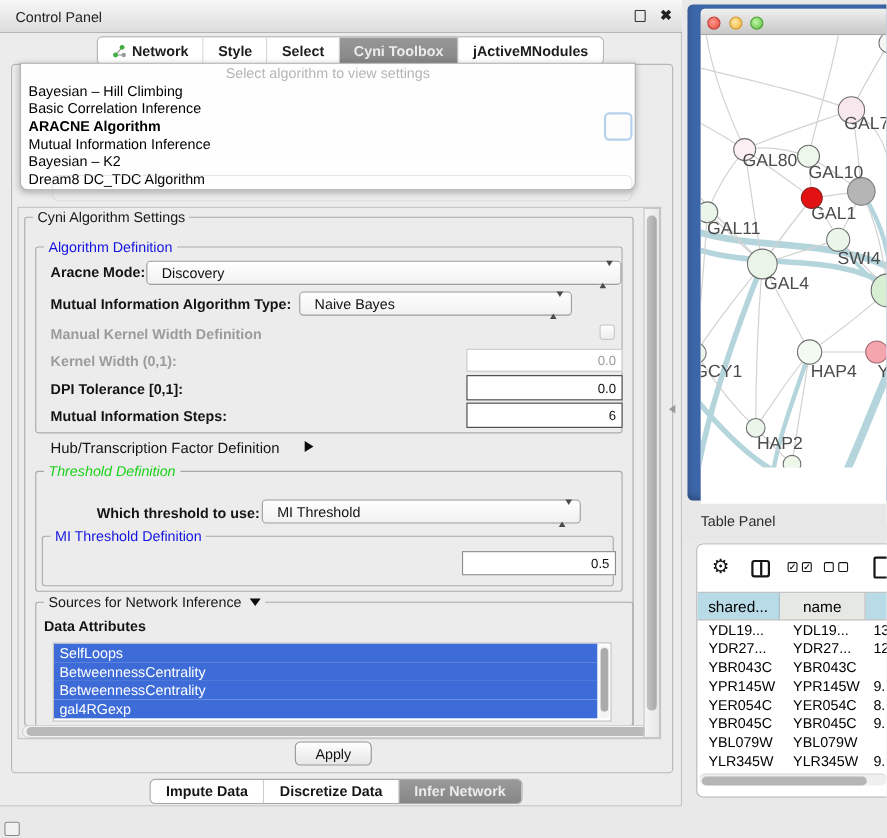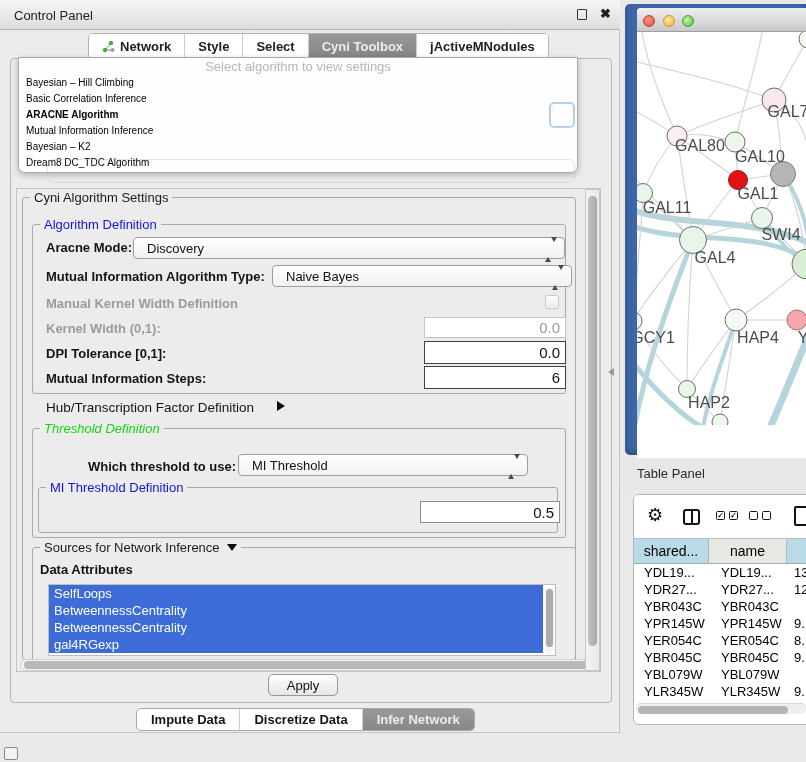--- a/index.html
+++ b/index.html
@@ -55,21 +55,21 @@
 
   .combo { position:absolute; background:linear-gradient(#ffffff,#f1f1f1);
         border:1px solid #9e9e9e; border-radius:4px; height:22px; display:flex;
         align-items:center; padding-left:13px; font-size:13px; color:#111; }
   .combo .arrows { position:absolute; right:7px; top:4px; }
   .tri-u { width:0; height:0; border-left:3.5px solid transparent; border-right:3.5px solid transparent;
         border-bottom:5px solid #4a4a4a; margin-bottom:3px; }
   .tri-d { width:0; height:0; border-left:3.5px solid transparent; border-right:3.5px solid transparent;
         border-top:5px solid #4a4a4a; }
 
-  .tfield { position:absolute; background:#fff; font-size:15px; color:#111;
+  .tfield { position:absolute; background:#fff; font-size:12px; color:#111;
         display:flex; align-items:center; justify-content:flex-end; padding:0 5px; }
   .tfield.dark { border:1.5px solid #3f3f3f; }
   .tfield.mid  { border:1px solid #8d8d8d; }
   .tfield.dis  { border:1px solid #c4c4c4; color:#9c9c9c; }
 
   .chk { position:absolute; width:14px; height:14px; border:1px solid #c8c8c8;
         border-radius:3px; background:linear-gradient(#fefefe,#ededed); }
 
   .tri-right { position:absolute; width:0; height:0; border-top:5.5px solid transparent;
         border-bottom:5.5px solid transparent; border-left:8px solid #0d0d0d; }
@@ -93,21 +93,21 @@
   .btab { display:flex; align-items:center; padding:0 14px; font-size:13px; font-weight:bold;
         color:#161616; border-right:1px solid #cfcfcf; }
   .btab:last-child { border-right:none; }
   .btab.sel { background:linear-gradient(#9a9a9a,#878787); color:#ececec; }
 
   
   .dropdown { position:absolute; left:18px; top:57px; width:560px; height:116px;
         background:rgba(255,255,255,0.95); border:1px solid #ababab; border-radius:0 0 7px 7px;
         box-shadow:0 2px 6px rgba(0,0,0,0.25); z-index:50; }
   .dd-hint { height:17px; line-height:17px; text-align:center; font-size:13px; color:#b6b6b6; }
-  .dd-item { height:16px; line-height:16px; padding-left:7px; font-size:10px; color:#000; }
+  .dd-item { height:16px; line-height:16px; padding-left:7px; font-size:13px; color:#000; }
   .dd-item.bold { font-weight:bold; }
   .ghost-combo { position:absolute; right:2px; top:44px; width:26px; height:26px;
         border:2px solid #7aaede; border-radius:5px; opacity:0.55; background:rgba(250,250,250,0.4); }
   .ghost-box { position:absolute; left:28px; top:101px; width:528px; height:24px;
         border:1px solid #bbb; border-radius:6px; opacity:0.35; }
 
   .splitter-arrow { position:absolute; left:608px; top:368px; width:0; height:0;
         border-top:4px solid transparent; border-bottom:4px solid transparent;
         border-right:6px solid #8a8a8a; opacity:.8; }
   .mini-icon { position:absolute; left:4px; top:747px; width:14px; height:13px;
@@ -205,21 +205,21 @@
     <div class="grp" style="left:32px; top:224px; width:534px; height:170px;"></div>
     <div class="grp-label blue" style="left:40px; top:217px;">Algorithm Definition</div>
 
     <div class="lbl" style="left:46px; top:240px;">Aracne Mode:</div>
     <div class="combo" style="left:133px; top:237px; width:432px;">
       <span>Discovery</span>
       <span class="arrows"><span class="tri-u"></span><span class="tri-d"></span></span>
     </div>
 
     <div class="lbl" style="left:46px; top:269px;">Mutual Information Algorithm Type:</div>
-    <div class="combo" style="left:272px; top:265px; width:300px;">
+    <div class="combo" style="left:272px; top:265px; width:248px;">
       <span>Naive Bayes</span>
       <span class="arrows"><span class="tri-u"></span><span class="tri-d"></span></span>
     </div>
 
     <div class="lbl dis" style="left:46px; top:296px;">Manual Kernel Width Definition</div>
     <div class="chk" style="left:545px; top:295px;"></div>
 
     <div class="lbl dis" style="left:46px; top:321px;">Kernel Width (0,1):</div>
     <div class="tfield dis" style="left:424px; top:317px; width:142px; height:21px;">0.0</div>
 

